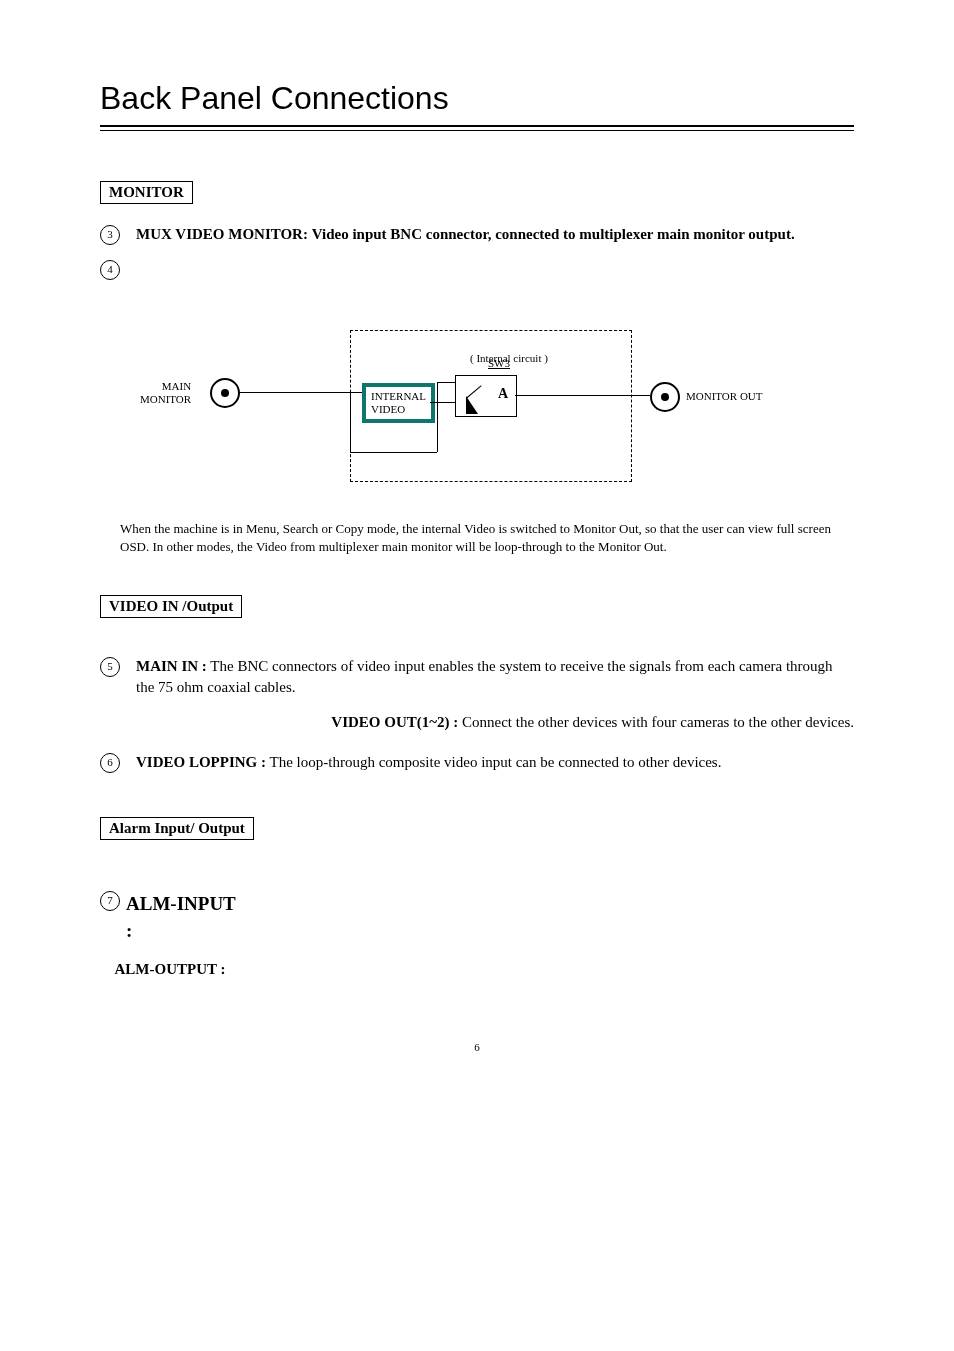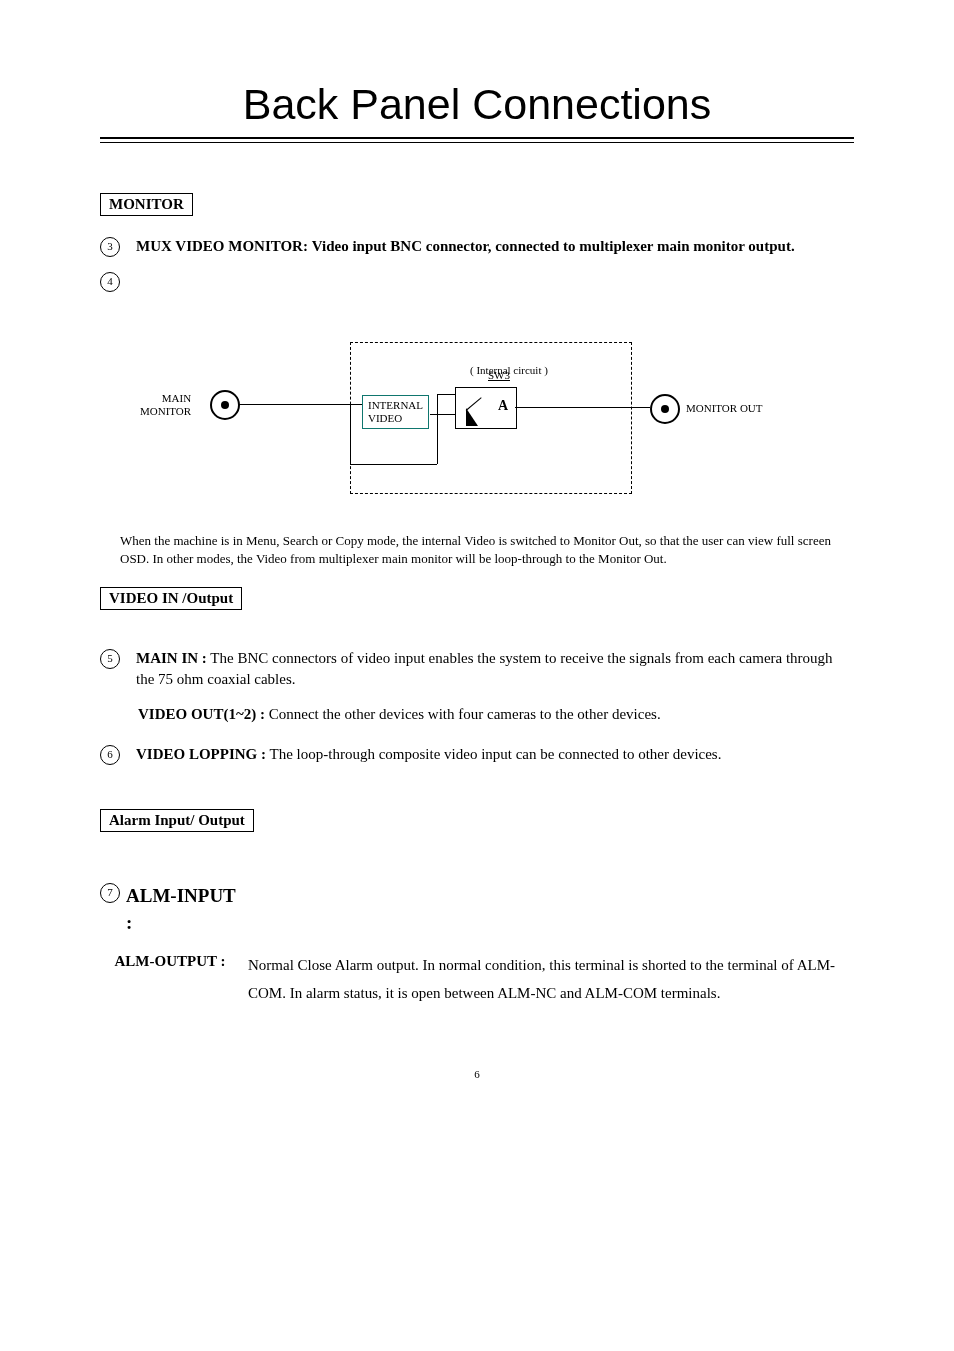--- a/index.html
+++ b/index.html
@@ -9,22 +9,21 @@
     font-family: "Times New Roman", Times, serif;
     color: #000;
     width: 954px;
   }
   .page {
     padding: 80px 100px 60px 100px;
     box-sizing: border-box;
   }
   .title {
     font-family: Arial, Helvetica, sans-serif;
-    font-size: 43px;
-    text-align: center;
+    font-size: 32px;
     margin-bottom: 8px;
   }
   .title-rule-thick {
     border: none;
     border-top: 2.5px solid #000;
     margin: 0;
   }
   .title-rule-thin {
     border: none;
     border-top: 1px solid #000;
@@ -87,21 +86,21 @@
   .dashed-box {
     position: absolute;
     border: 1px dashed #000;
     left: 210px;
     top: 10px;
     width: 280px;
     height: 150px;
   }
   .small-box {
     position: absolute;
-    border: 1px solid #0f766e;
+    border: 4px solid #0f766e;
     font-size: 11px;
     line-height: 1.2;
     padding: 3px 5px;
   }
   .big-box {
     position: absolute;
     border: 1px solid #000;
     left: 315px;
     top: 55px;
     width: 60px;
@@ -113,27 +112,28 @@
     height: 0;
   }
   .vline {
     position: absolute;
     border-left: 1px solid #000;
     width: 0;
   }
   .note {
     font-size: 13px;
     line-height: 1.35;
-    margin: 10px 0 20px 20px;
+    margin: 10px 0 40px 20px;
   }
   .indent-block {
     margin-left: 38px;
     font-size: 15px;
     line-height: 1.45;
     margin-bottom: 10px;
+    text-align: right;
   }
   .def-row {
     display: flex;
     align-items: flex-start;
     margin-bottom: 14px;
   }
   .def-left {
     width: 140px;
     flex: 0 0 140px;
     font-size: 15px;
@@ -268,17 +268,16 @@
 
   <div class="def-row">
     <div style="display:flex; align-items:flex-start; width:140px; flex:0 0 140px;">
       <div class="num-circle" style="margin-right:6px;">7</div>
       <div style="font-size:19px; font-weight:bold; line-height:1.45;">ALM-INPUT :</div>
     </div>
   </div>
 
   <div class="def-row">
     <div class="def-left" style="font-weight:bold;">ALM-OUTPUT :</div>
-    <div class="def-right loose">Normal Close Alarm output. In normal condition, this terminal is shorted to the terminal of ALM-COM. In alarm status, it is open between ALM-NC and ALM-COM terminals.</div>
   </div>
 
   <div class="page-num">6</div>
 </div>
 
 </body></html>

